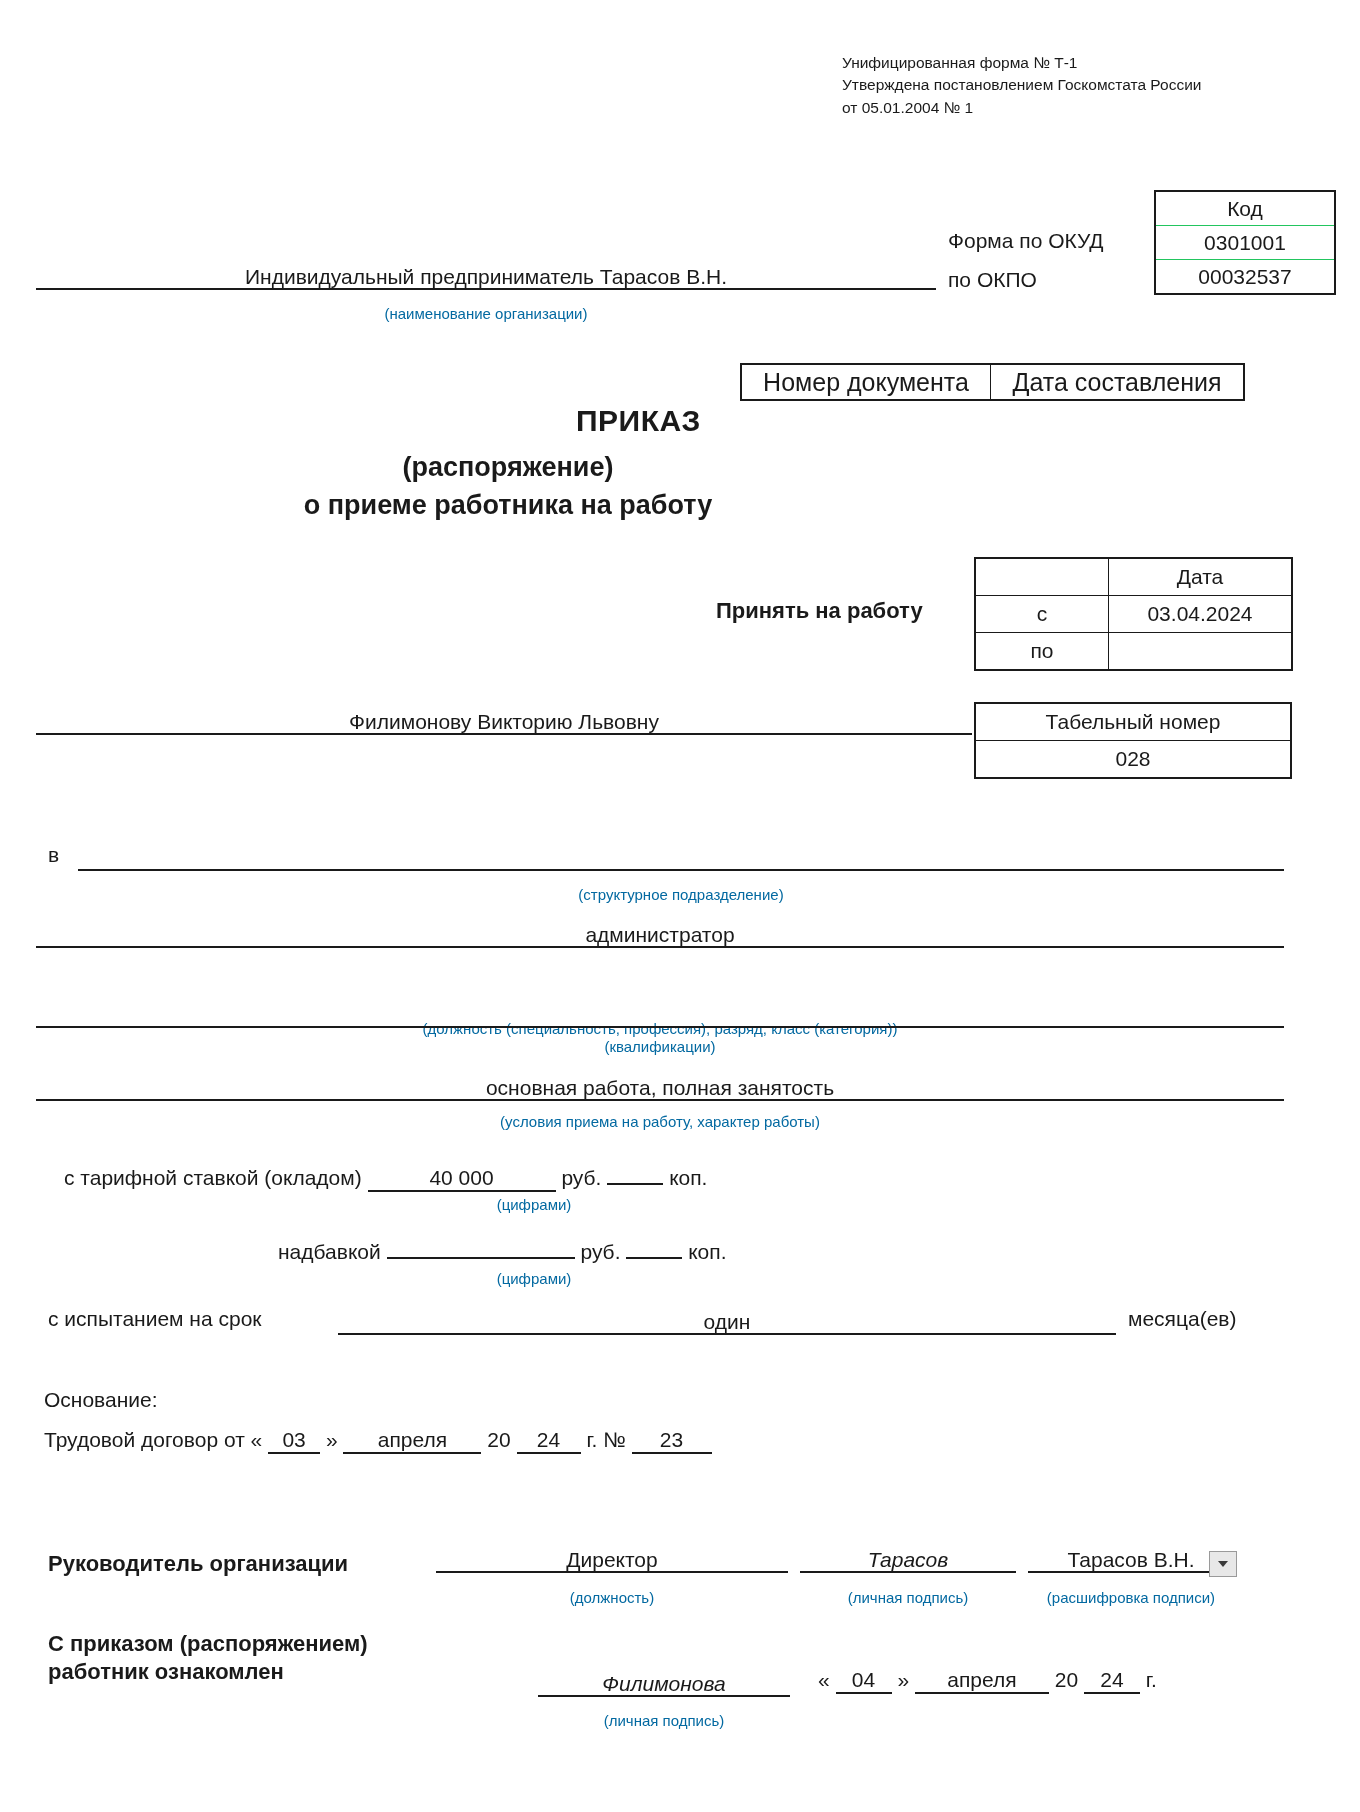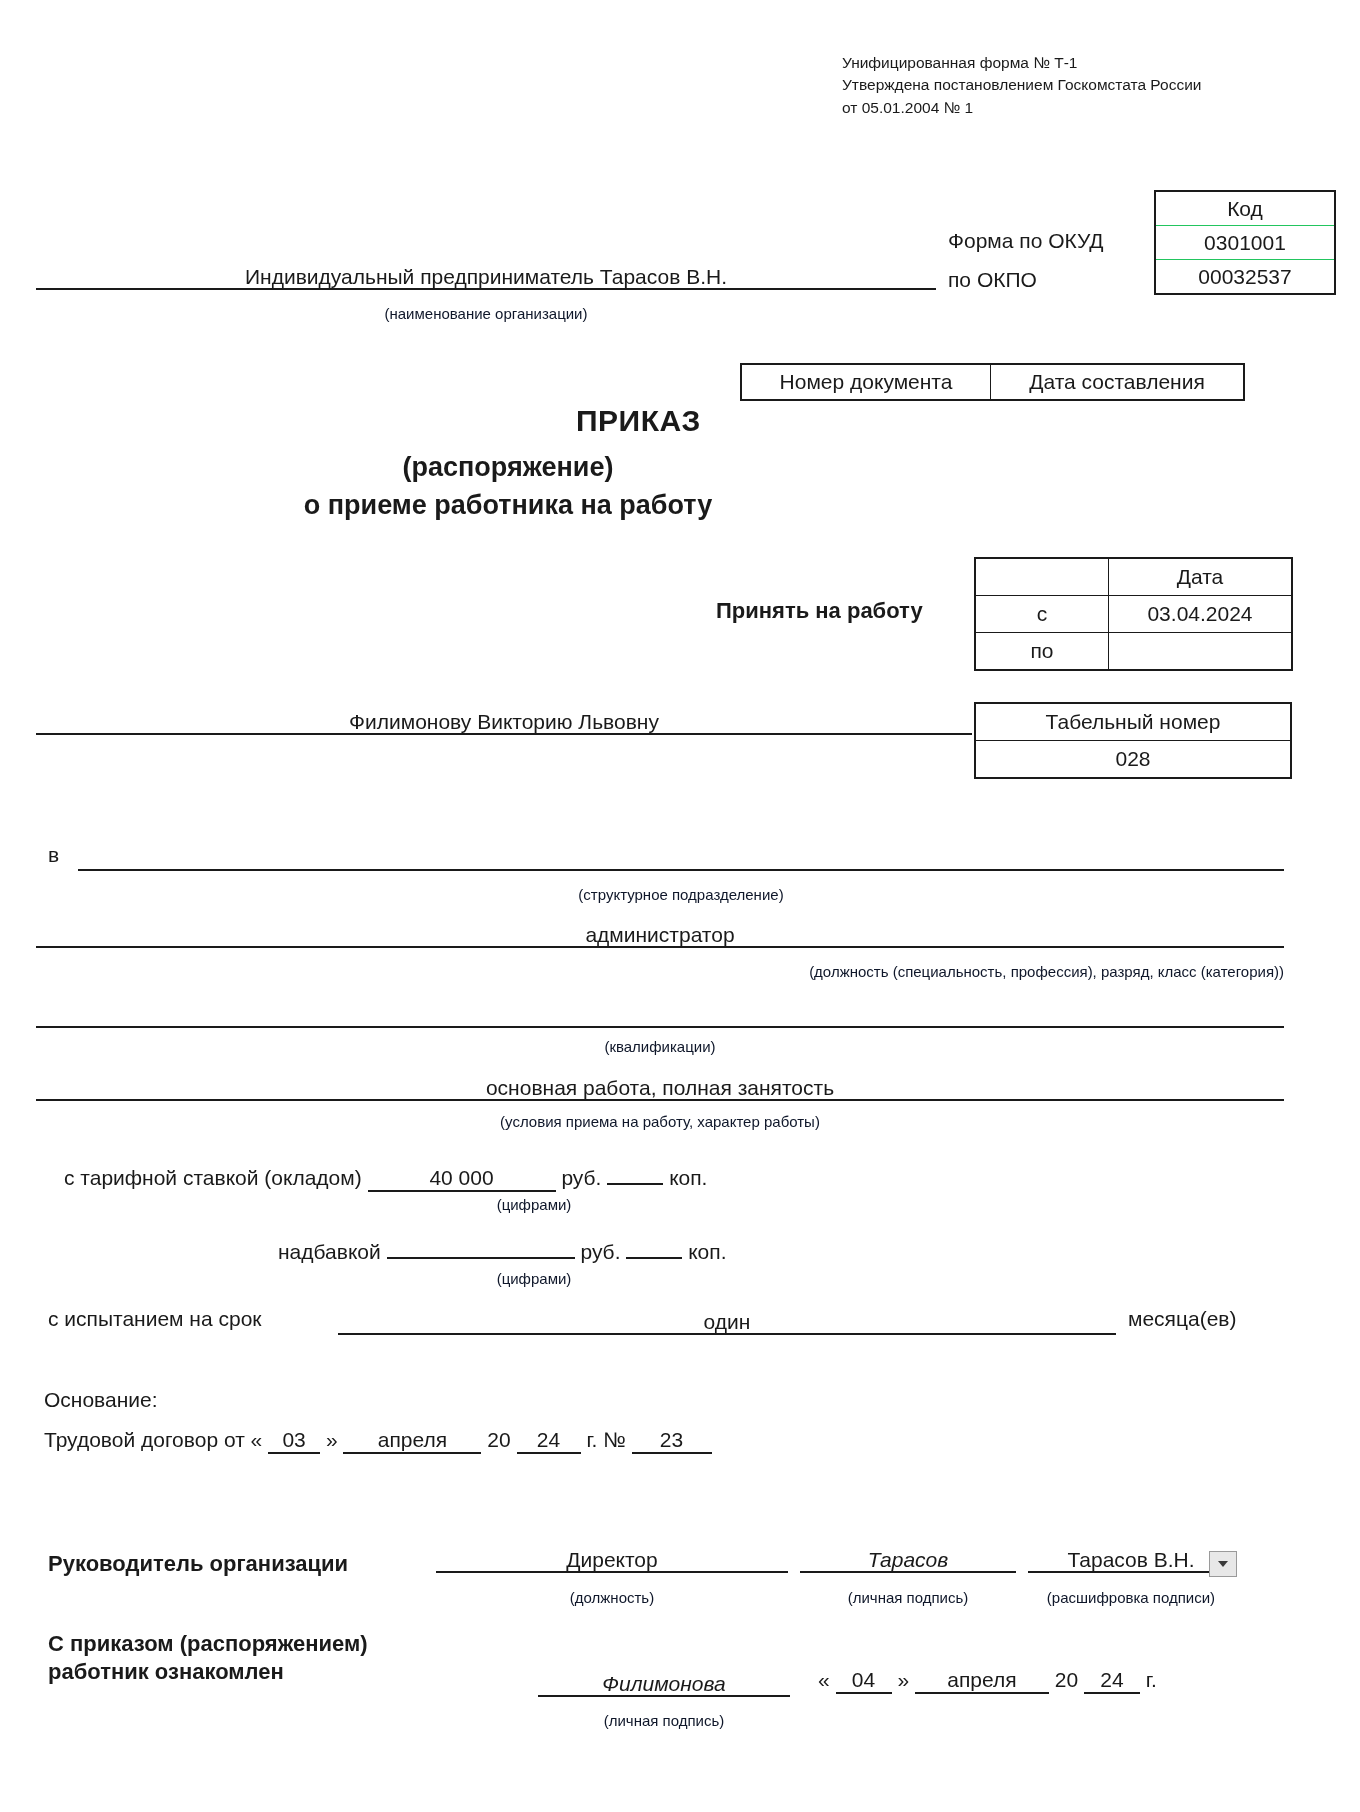--- a/index.html
+++ b/index.html
@@ -19,21 +19,21 @@
     position: relative;
     width: 1360px;
     height: 1812px;
     padding: 0;
   }
 
   
   .abs { position: absolute; }
   .caption {
     font-size: 15px;
-    color: #0f172a;
+    color: #0369a1;
     text-align: center;
     line-height: 1.15;
   }
   .fill {
     text-align: center;
     font-size: 21px;
     line-height: 1.1;
     white-space: nowrap;
   }
   .ruled {
@@ -97,21 +97,21 @@
   
   .doc-table {
     left: 740px;
     top: 363px;
     border-collapse: collapse;
     border: 2px solid #1a1a1a;
   }
   .doc-table th, .doc-table td {
     border: 1px solid #1a1a1a;
     font-weight: normal;
-    font-size: 21px;
+    font-size: 25px;
     height: 34px;
     text-align: center;
     padding: 0 10px;
   }
   .doc-table th:nth-child(1), .doc-table td:nth-child(1) { width: 228px; }
   .doc-table th:nth-child(2), .doc-table td:nth-child(2) { width: 232px; }
 
   
   .title-prikaz {
     left: 576px;
@@ -204,23 +204,22 @@
     width: 1206px;
   }
 
   .pos-line {
     left: 36px;
     top: 920px;
     width: 1248px;
   }
   .pos-caption {
     left: 36px;
-    top: 963px;
+    top: 1020px;
     width: 1248px;
-    text-align: right;
   }
 
   .qual-line {
     left: 36px;
     top: 1000px;
     width: 1248px;
   }
   .qual-caption {
     left: 36px;
     top: 1038px;

